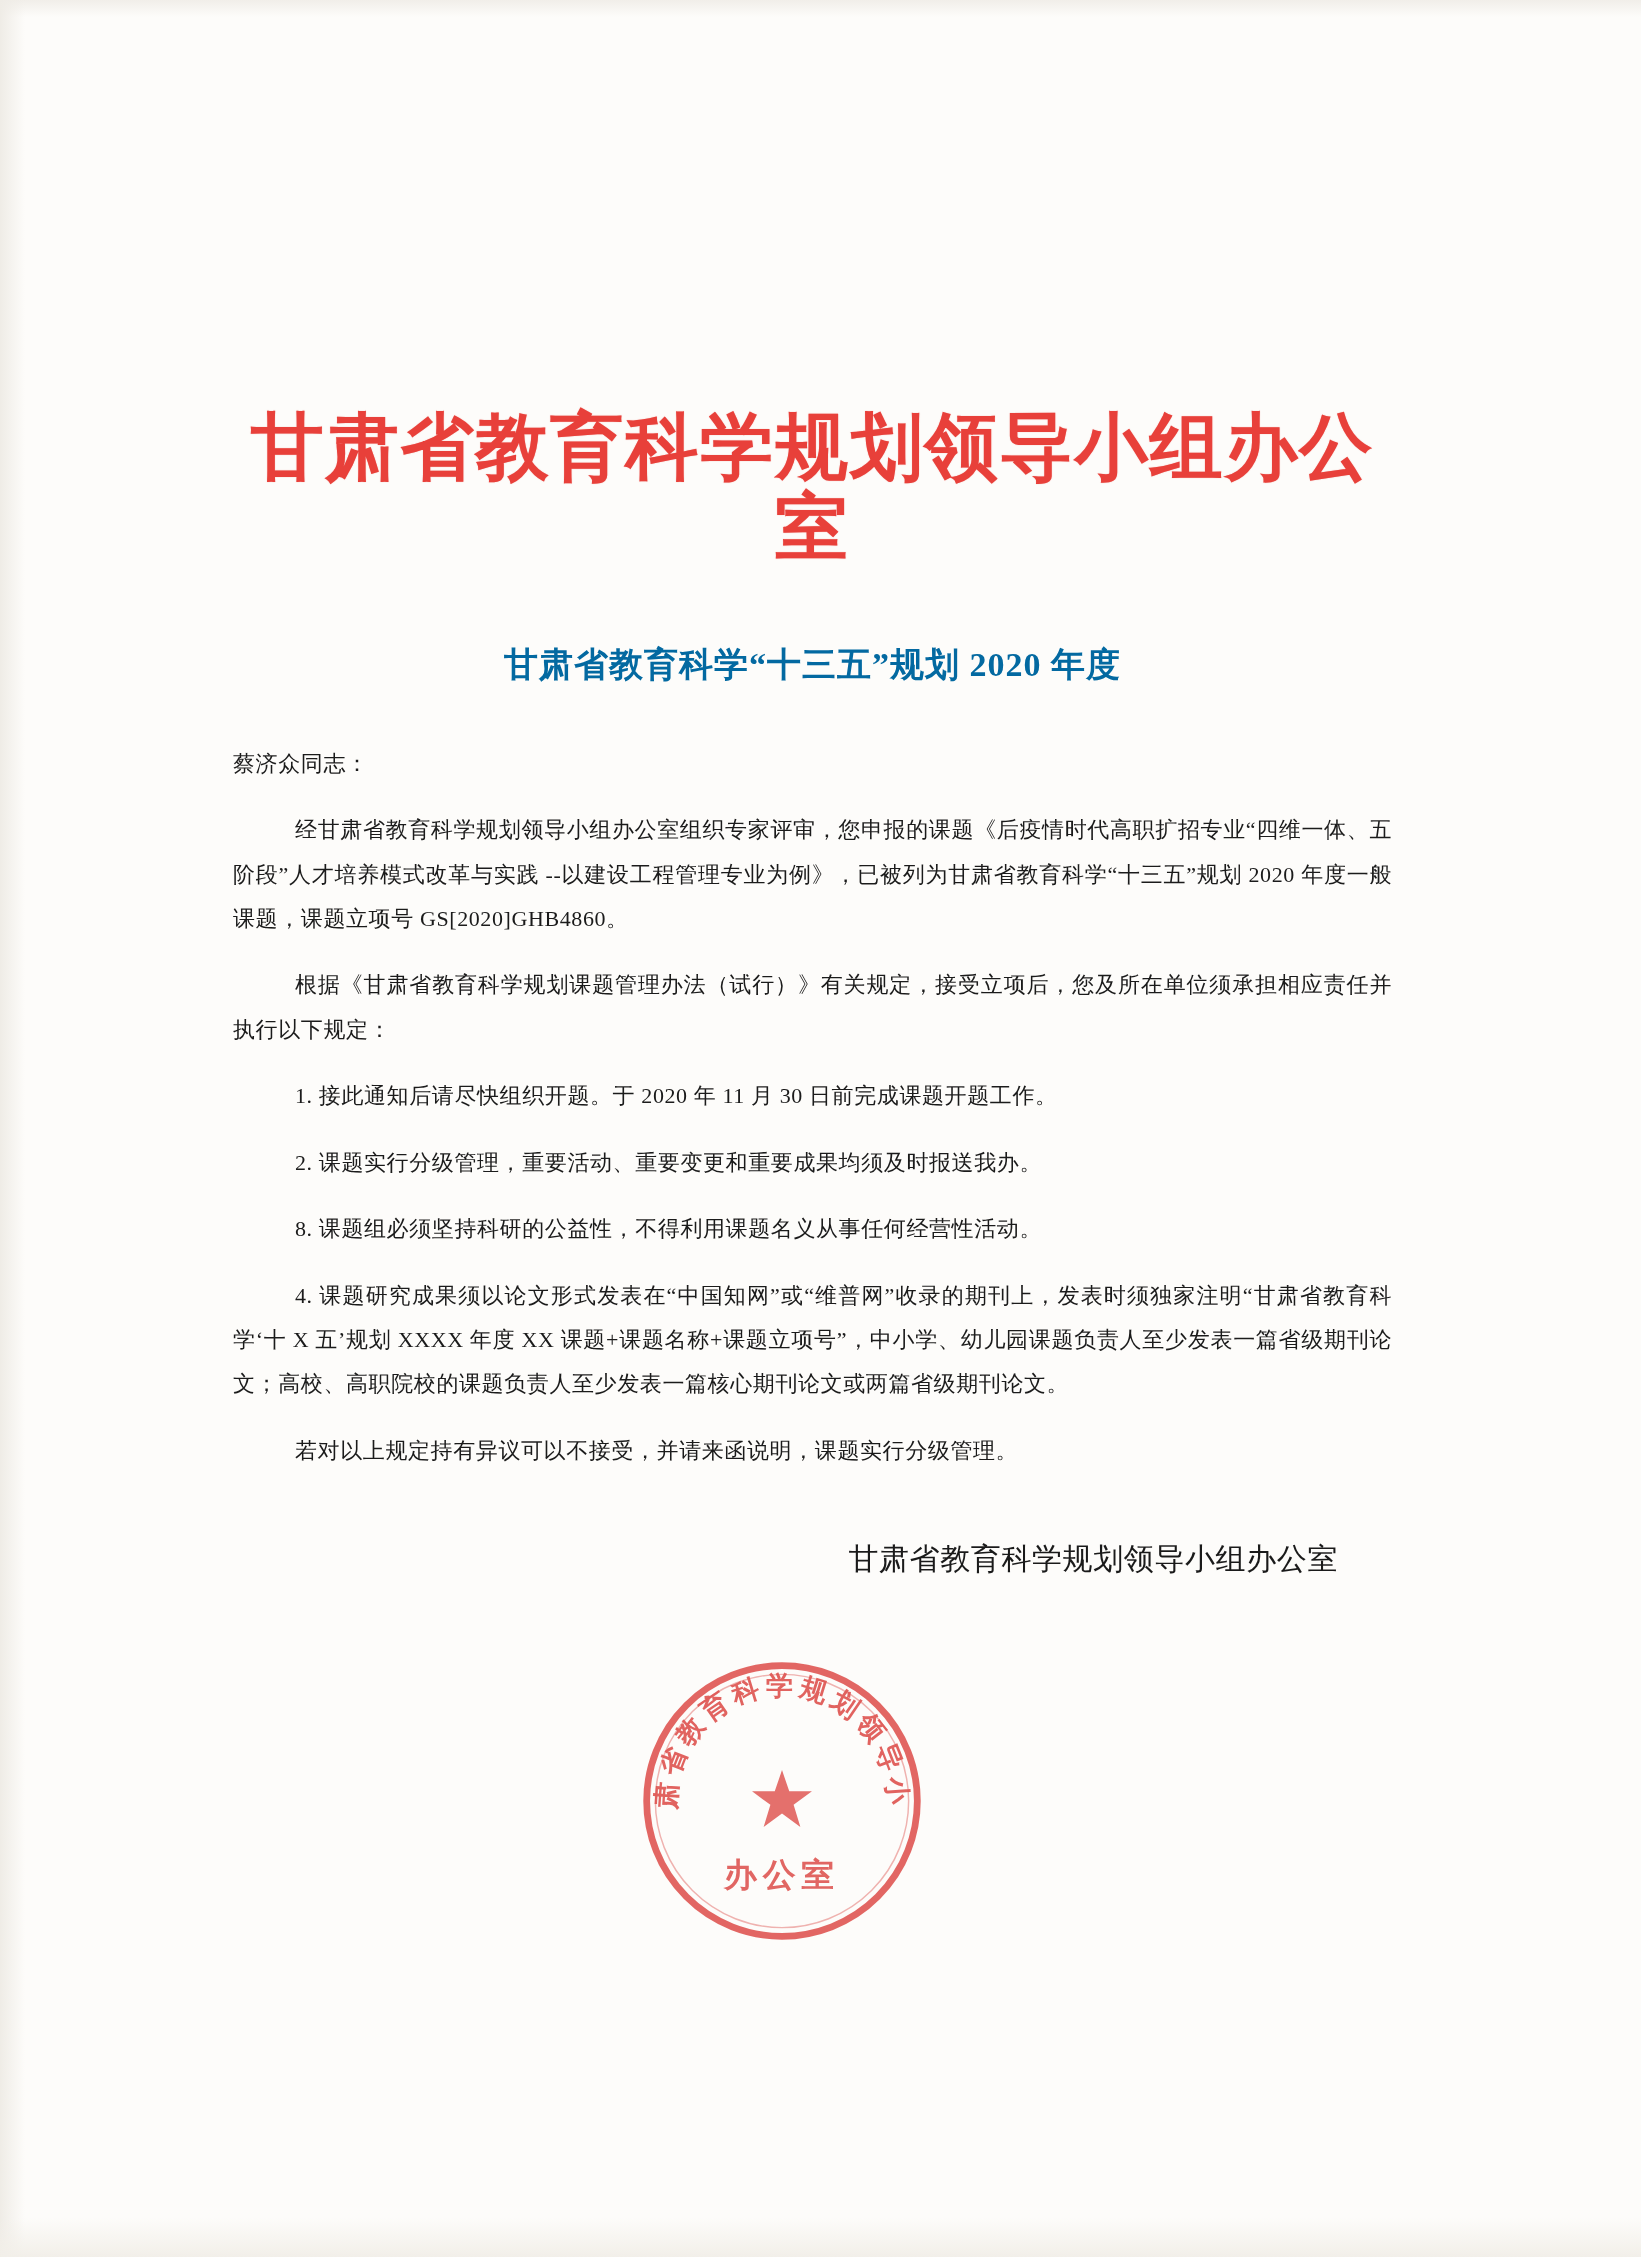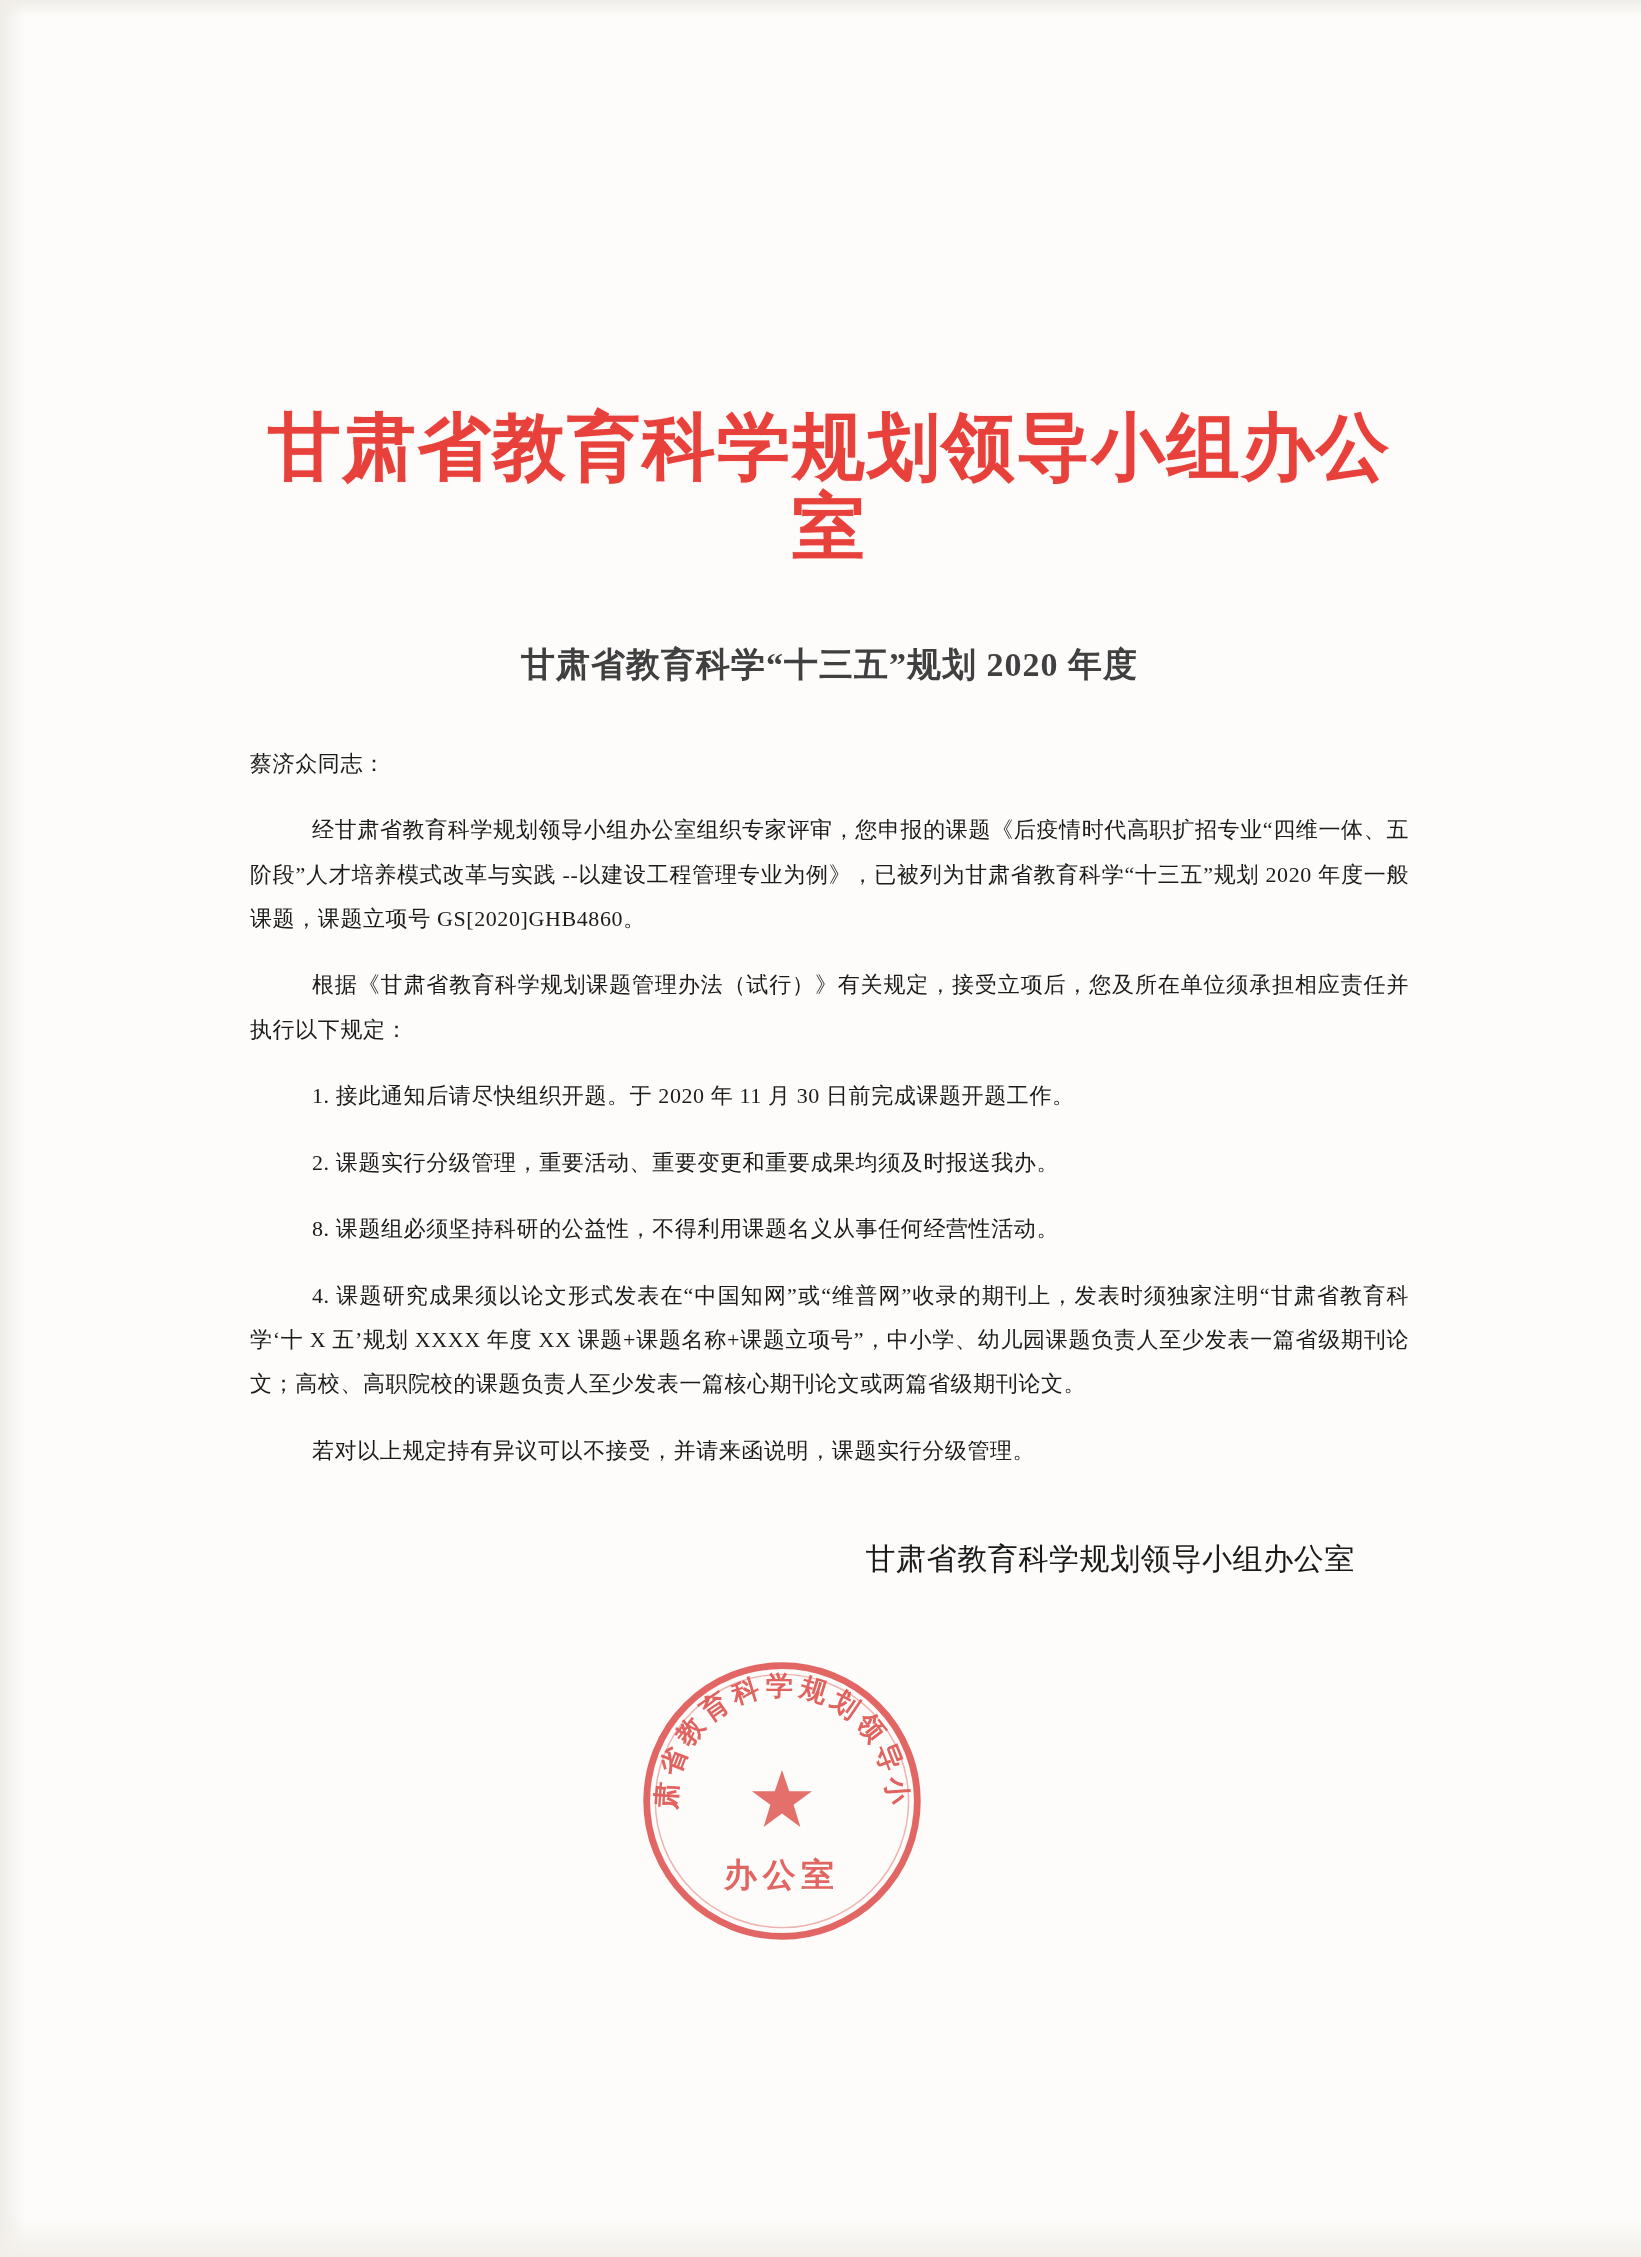--- a/index.html
+++ b/index.html
@@ -34,42 +34,42 @@
     background: linear-gradient(to bottom, #f1eee9, rgba(253,252,250,0));
   }
   .scan-edge-bottom {
     position: absolute;
     left: 0; right: 0; bottom: 0;
     height: 39px;
     background: linear-gradient(to top, #f2efe9, rgba(253,252,250,0));
   }
   .doc {
     position: absolute;
-    left: 250px;
+    left: 233px;
     top: 0;
     width: 1159px;
   }
   .masthead {
     margin-top: 406px;
     text-align: center;
     color: #e8403a;
     font-family: "DejaVu Serif", "Liberation Serif", serif;
     font-weight: bold;
     font-size: 73px;
     letter-spacing: 1.9px;
     line-height: 1.1;
     text-shadow: 0 0 1px rgba(232,64,58,0.5);
   }
   .subtitle {
     margin-top: 70px;
     text-align: center;
     font-weight: bold;
     font-size: 34px;
     line-height: 1.62;
-    color: #404040;
+    color: #0369a1;
     letter-spacing: 1px;
   }
   .body-block {
     margin-top: 50px;
     font-size: 22px;
     line-height: 2.02;
     color: #1b1b1b;
     letter-spacing: 0.6px;
   }
   .salutation {

